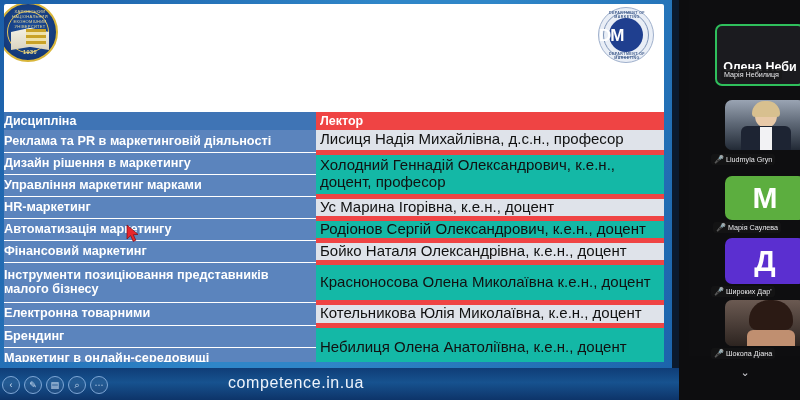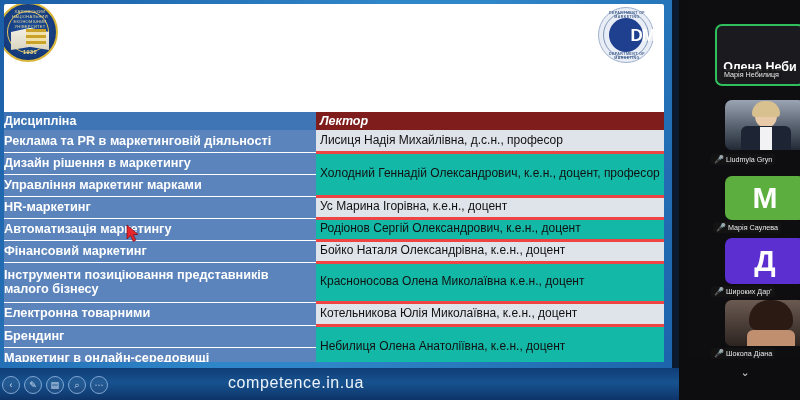--- a/index.html
+++ b/index.html
@@ -37,39 +37,39 @@
         color:#f0dc8d;font-weight:bold;letter-spacing:0.5px;}
   .seal-arc{position:absolute;left:0;top:5px;width:60px;text-align:center;font-size:4px;
         color:#e8d89a;letter-spacing:0.3px;}
 
   .logo-dm{position:absolute;left:594px;top:3px;width:56px;height:56px;border-radius:50%;
         background:#e9eef6;border:1px solid #9fb0cc;box-sizing:border-box;}
   .dm-ring{position:absolute;left:4px;top:4px;right:4px;bottom:4px;border-radius:50%;
         border:1px solid #7f95b8;box-sizing:border-box;}
   .dm-core{position:absolute;left:10px;top:10px;right:10px;bottom:10px;border-radius:50%;
         background:#1f3f8f;}
-  .dm-txt{position:absolute;left:0;top:18px;width:56px;text-align:right;color:#fff;
+  .dm-txt{position:absolute;left:0;top:18px;width:56px;text-align:left;color:#fff;
         font-size:17px;font-weight:bold;letter-spacing:-1px;}
   .dm-arc-t{position:absolute;left:0;top:2.5px;width:56px;text-align:center;font-size:3.6px;
         color:#46618f;font-weight:bold;letter-spacing:0.4px;}
   .dm-arc-b{position:absolute;left:0;bottom:2.5px;width:56px;text-align:center;font-size:3.6px;
         color:#46618f;font-weight:bold;letter-spacing:0.4px;}
 
   
   #tbl{position:absolute;left:-4px;top:108px;width:668px;border-collapse:collapse;
        table-layout:fixed;}
   #tbl col.c1{width:316px;}
   #tbl col.c2{width:352px;}
   #tbl th,#tbl td{padding:0 4px;vertical-align:middle;box-sizing:border-box;}
   #tbl th{height:18px;font-size:12.5px;font-weight:bold;text-align:left;color:#ffffff;}
   th.h1{background:#3f74b5;}
-  th.h2{background:#7f1d1d;color:#16335c;font-style:italic;}
+  th.h2{background:#ef4444;color:#16335c;}
   td.d{background:#5b84bd;color:#ffffff;font-size:12.7px;font-weight:bold;
        border-bottom:1px solid #ffffff;line-height:1.12;}
-  td.l{color:#111;font-size:12px;line-height:1.12;border-bottom:3px solid #ef4444;}
+  td.l{color:#111;font-size:15px;line-height:1.12;border-bottom:5px solid #ef4444;}
   td.la{background:#dfe3ea;}
   td.lb{background:#14b8a6;}
   .two-line{line-height:1.18;}
 
   
   #cursor{position:absolute;left:126px;top:224px;width:14px;height:19px;}
 
   
   #footer{position:absolute;left:0;top:368px;width:679px;height:32px;
      background:linear-gradient(180deg,#0f3d77 0%,#17528f 45%,#0d3469 100%);}

